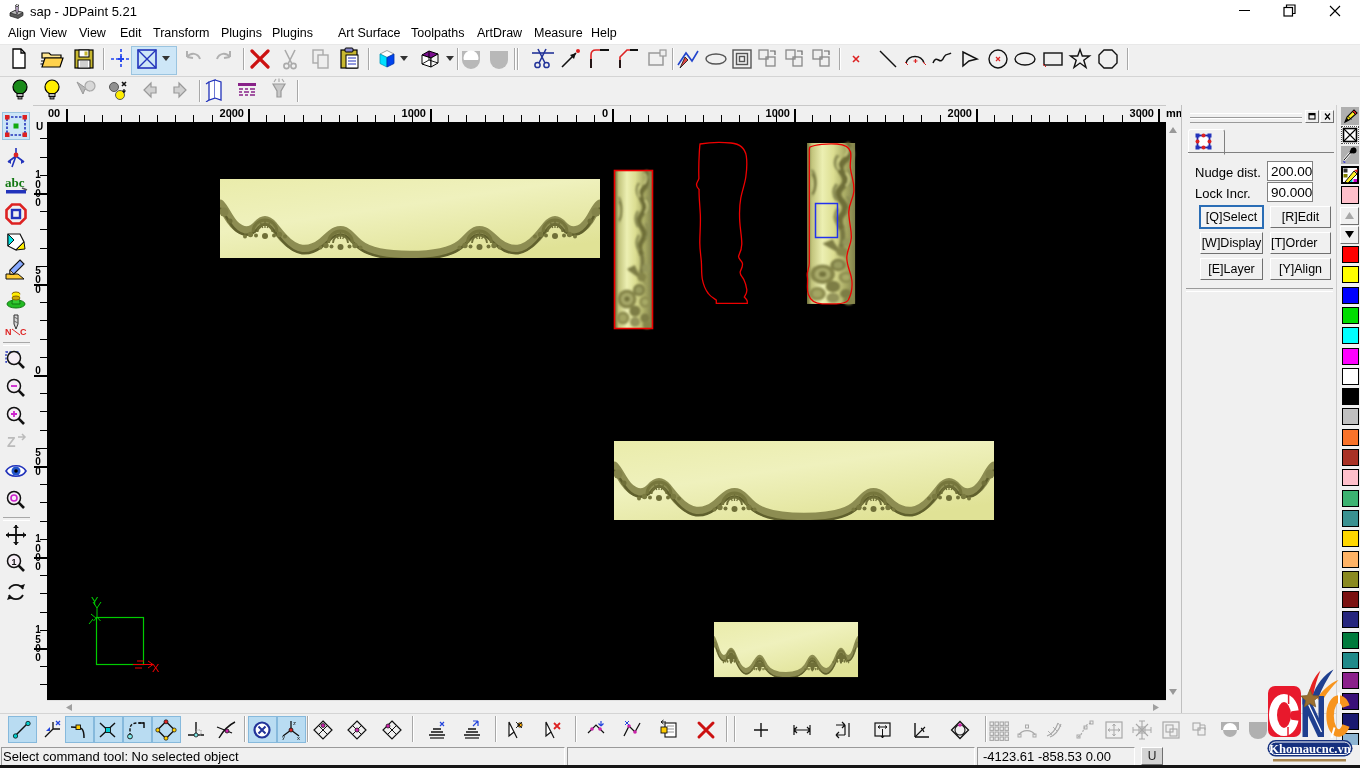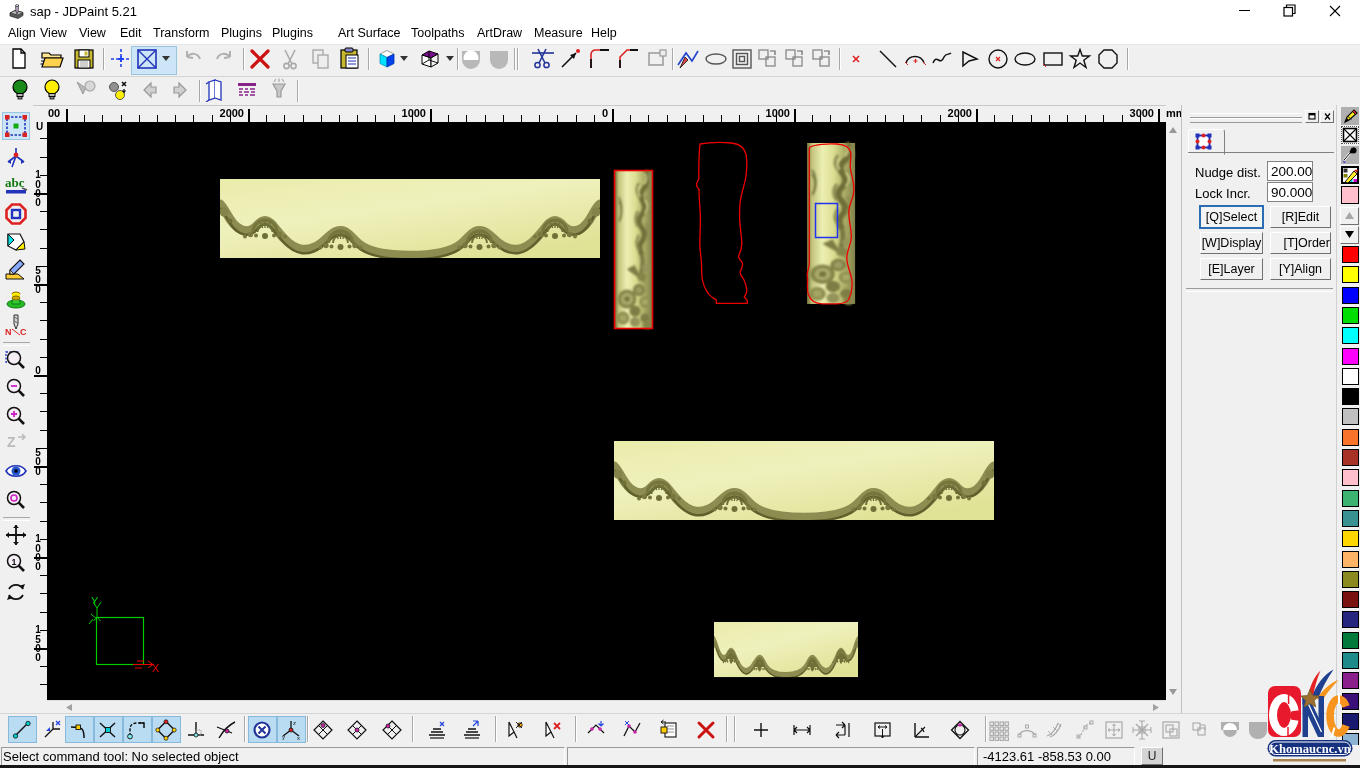--- a/index.html
+++ b/index.html
@@ -624,21 +624,21 @@
 <circle cx="2.5" cy="8.5" r="2" fill="#dd2222"></circle>
       <circle cx="14.5" cy="8.5" r="2" fill="#dd2222"></circle>
 </svg>
 <div class="abs" style="left:13px;top:60px;font-size:13px;">Nudge dist.</div>
 <div class="abs" style="left:85px;top:56px;width:46px;height:20px;background:#fff;border:1px solid #828282;font-size:13.5px;overflow:hidden;white-space:nowrap;box-sizing:border-box;padding:2px 0 0 3px;">200.000</div>
 <div class="abs" style="left:13px;top:81px;font-size:13px;">Lock Incr.</div>
 <div class="abs" style="left:85px;top:77px;width:46px;height:20px;background:#fff;border:1px solid #828282;font-size:13.5px;overflow:hidden;white-space:nowrap;box-sizing:border-box;padding:2px 0 0 3px;">90.000</div>
 <div class="btn3d" style="left:17px;top:100px;width:65px;height:24px;border:2px solid #2a6db5;text-align:center;font-size:12.5px;line-height:20px;background:#f4f4f4;">[Q]Select</div>
 <div class="btn3d" style="left:88px;top:101px;width:61px;height:22px;text-align:center;font-size:12.5px;line-height:20px;">[R]Edit</div>
 <div class="btn3d" style="left:18px;top:127px;width:63px;height:22px;text-align:center;font-size:12.5px;line-height:20px;">[W]Display</div>
-<div class="btn3d" style="left:88px;top:127px;width:61px;height:22px;text-align:right;font-size:12.5px;line-height:20px;">[T]Order</div>
+<div class="btn3d" style="left:88px;top:127px;width:61px;height:22px;text-align:left;font-size:12.5px;line-height:20px;">[T]Order</div>
 <div class="btn3d" style="left:18px;top:153px;width:63px;height:22px;text-align:center;font-size:12.5px;line-height:20px;">[E]Layer</div>
 <div class="btn3d" style="left:88px;top:153px;width:61px;height:22px;text-align:center;font-size:12.5px;line-height:20px;">[Y]Align</div>
 <div class="abs" style="left:4px;top:183px;width:147px;height:2px;border-top:1px solid #9a9a9a;border-bottom:1px solid #fff;"></div>
 </div>
 <div class="abs" style="left:1336px;top:105px;width:24px;height:663px;background:#f0f0f0;border-left:1px solid #d0d0d0;box-sizing:border-box;"></div>
 <div class="abs" style="left:1341px;top:107px;width:18px;height:18px;background:#b0b0b0;">
 <svg width="18" height="18" viewBox="0 0 18 18">
       <path d="M4 15 L6 10 L13 3 L16 6 L8 13 Z" fill="#ffee22" stroke="#000" stroke-width="1.1"></path>
       <path d="M13 3 L16 6 L14.5 7.5 L11.5 4.5 Z" fill="#cc2222" stroke="#000" stroke-width="0.9"></path>
       <path d="M4 15 L6 11 L8 13 Z" fill="#000"></path>

